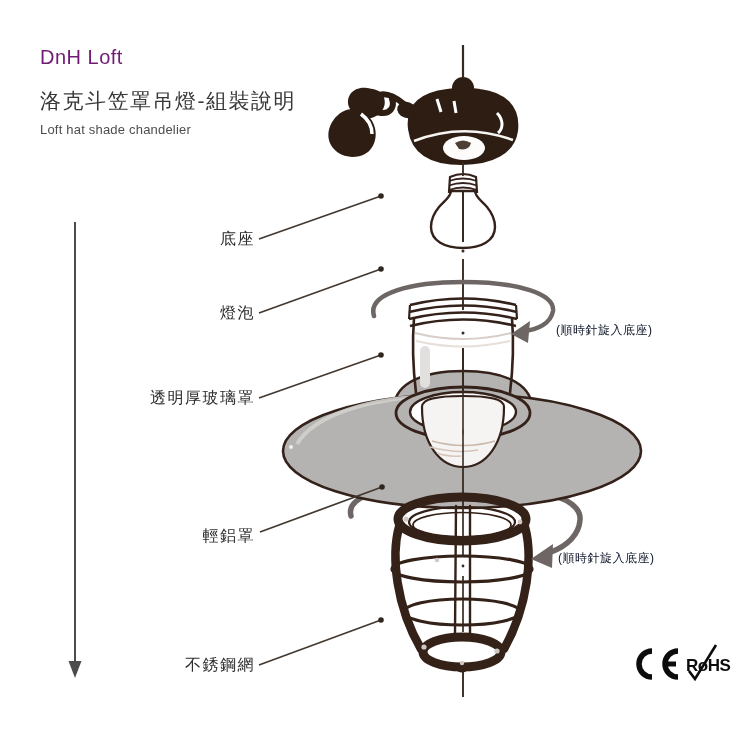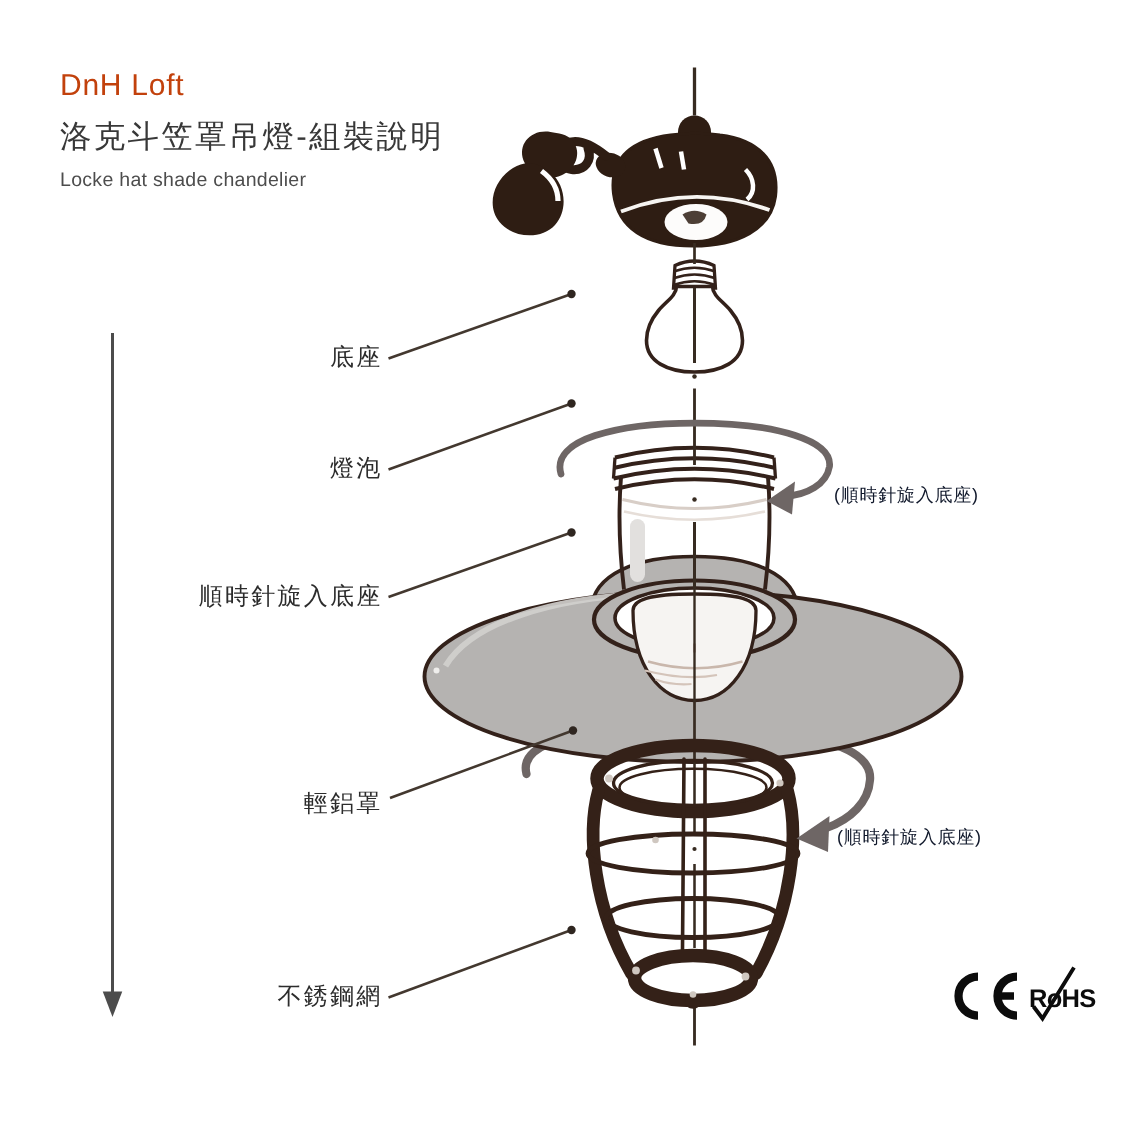--- a/index.html
+++ b/index.html
@@ -1,21 +1,21 @@
 <!DOCTYPE html>
 <html><head>
 <meta charset="utf-8">
 <style>
   html,body{margin:0;padding:0;background:#ffffff;}
   .page{position:relative;width:750px;height:750px;background:#ffffff;overflow:hidden;
         font-family:"Liberation Sans","DejaVu Sans",sans-serif;color:#3a3a3a;}
   .art{position:absolute;left:0;top:0;width:750px;height:750px;}
   .header{position:absolute;left:40px;top:46px;}
-  .brand{font-size:20px;color:#c2410c;letter-spacing:0.5px;}
-  .title-zh{font-size:21px;color:#383838;letter-spacing:1.5px;margin-top:8px;}
+  .brand{font-size:20px;color:#701a75;letter-spacing:0.5px;}
+  .title-zh{font-size:21px;color:#383838;letter-spacing:1.5px;margin-top:18px;}
   .subtitle-en{font-size:13px;color:#4d4d4d;margin-top:7px;letter-spacing:0.2px;}
   .step-label{position:absolute;left:40px;top:180px;font-size:17px;color:#383838;letter-spacing:1px;}
   .part-label{position:absolute;right:495px;transform:translateY(-50%);font-size:16px;
               color:#2c2c2c;letter-spacing:1.5px;white-space:nowrap;}
   .pl-1{top:239px;} .pl-2{top:313px;} .pl-3{top:398px;} .pl-4{top:536px;} .pl-5{top:665px;}
   .rotate-note{position:absolute;font-size:12px;color:#0f172a;letter-spacing:0.5px;white-space:nowrap;}
   .rn-top{left:556px;top:322px;}
   .rn-bottom{left:558px;top:550px;}
   .cert{position:absolute;left:615px;top:641px;width:130px;height:46px;}
   .cert svg{position:absolute;left:0;top:0;}
@@ -149,27 +149,27 @@
 
     <g>
       <line x1="75" y1="222" x2="75" y2="664" stroke="#4c4c4c" stroke-width="2"></line>
       <path d="M75,678 L68.5,661 L81.5,661 Z" fill="#4c4c4c"></path>
     </g>
   </svg>
 
   <div class="header">
     <div class="brand">DnH Loft</div>
     <div class="title-zh">洛克斗笠罩吊燈-組裝說明</div>
-    <div class="subtitle-en">Locke hat shade chandelier</div>
+    <div class="subtitle-en">Loft hat shade chandelier</div>
   </div>
 
 
   <div class="part-label pl-1">底座</div>
   <div class="part-label pl-2">燈泡</div>
-  <div class="part-label pl-3">順時針旋入底座</div>
+  <div class="part-label pl-3">透明厚玻璃罩</div>
   <div class="part-label pl-4">輕鋁罩</div>
   <div class="part-label pl-5">不銹鋼網</div>
 
   <div class="rotate-note rn-top">(順時針旋入底座)</div>
   <div class="rotate-note rn-bottom">(順時針旋入底座)</div>
 
   <div class="cert">
     <span class="rohs">RoHS</span>
     <svg width="130" height="46" viewBox="0 0 130 46">
       <path d="M37,10 A13,13 0 1 0 37,36" stroke="#0c0c0c" stroke-width="5.5" fill="none"></path>

